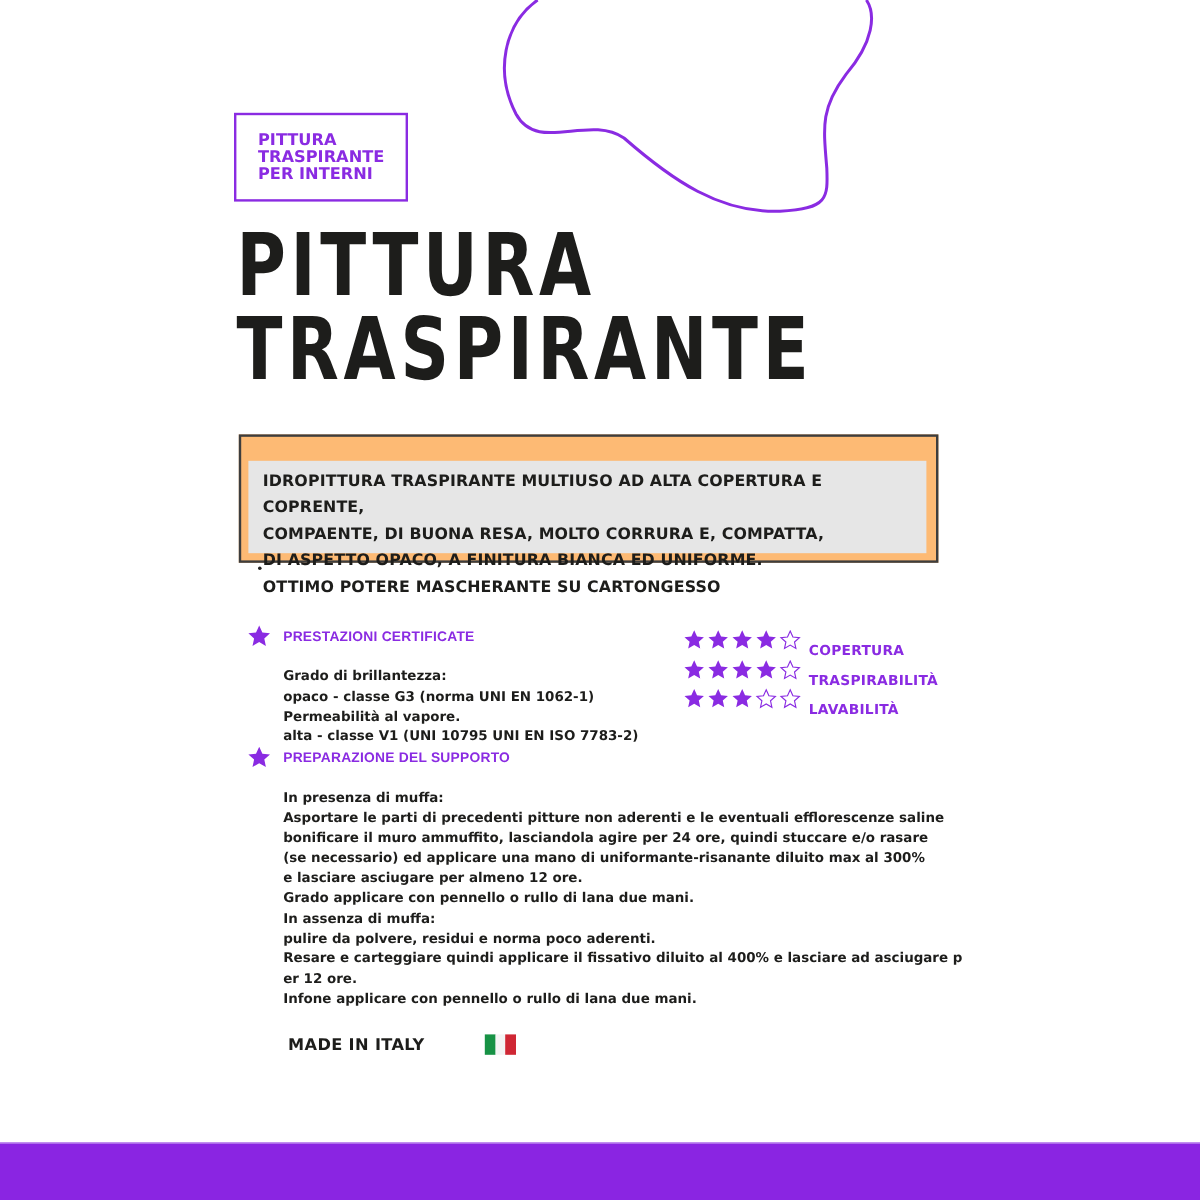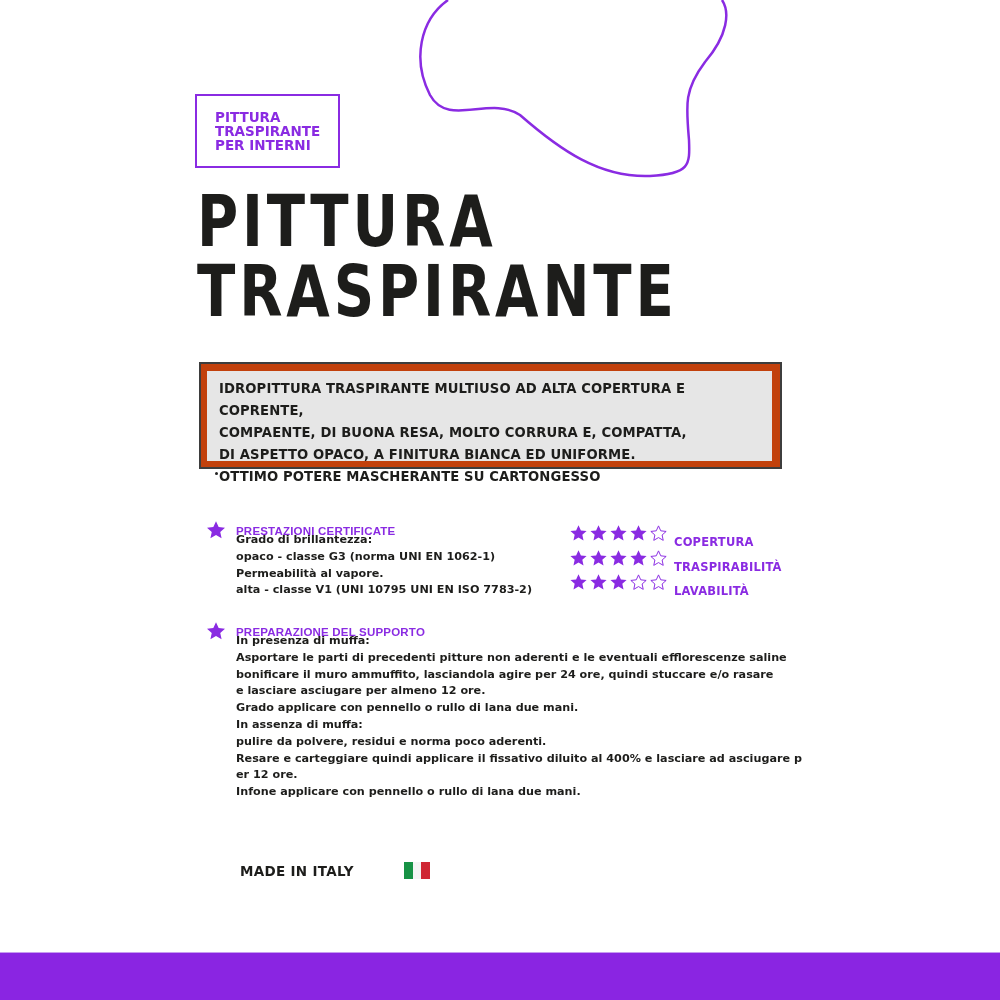--- a/index.html
+++ b/index.html
@@ -21,40 +21,40 @@
   .title {
     position: absolute; left: 197px; top: 186px;
     font-family: "DejaVu Sans", sans-serif; font-weight: bold;
     font-size: 72px; line-height: 70px; letter-spacing: 5px;
     color: #1d1d1b; transform: scaleX(0.78); transform-origin: left top;
   }
   .title span { display: block; }
 
   .desc-box {
     position: absolute; left: 199px; top: 362px; width: 583px; height: 107px;
-    border: 2px solid #3d3d3d; background: #c2410c;
-    padding: 7px 8px 6px 6px;
+    border: 2px solid #3d3d3d; background: #fdba74;
+    padding: 20px 8px 6px 6px;
   }
   .desc-inner {
     background: #e6e6e6; width: 100%; height: 100%;
     padding: 7px 0 0 12px;
   }
   .desc-inner span {
     display: block; font-family: "DejaVu Sans", sans-serif; font-weight: bold;
     font-size: 13.2px; line-height: 22px; color: #1d1d1b; letter-spacing: 0.1px;
   }
   .dot { position: absolute; left: 215px; top: 472px; width: 3px; height: 3px; background: #222; border-radius: 50%; }
 
   .section { position: absolute; }
   .section .star-head { position: absolute; left: 0; top: 0; width: 20px; height: 20px; }
   .section h3 {
     position: absolute; left: 30px; top: 5px; white-space: nowrap;
     color: #8a2be2; font-family: Liberation Sans, sans-serif; font-weight: bold; font-size: 11.5px; letter-spacing: 0.2px;
   }
-  .section .lines { position: absolute; left: 30px; top: 12px; white-space: nowrap; }
+  .section .lines { position: absolute; left: 30px; top: 36px; white-space: nowrap; }
   .section .lines span {
     display: block; font-family: "DejaVu Sans", sans-serif; font-weight: bold;
     font-size: 11.2px; line-height: 16.8px; color: #1d1d1b;
   }
 
   .ratings { position: absolute; left: 569px; top: 521px; }
   .rating-row { display: flex; align-items: center; height: 24.5px; }
   .stars { display: flex; gap: 1px; margin-right: 6px; }
   .stars svg { width: 19px; height: 18px; }
   .rating-label {
@@ -178,20 +178,21 @@
 
 <div class="section" style="left:206px; top:621px;">
   <svg class="star-head" viewBox="0 0 24 24">
     <path d="M12 1.5l3.2 7 7.6.8-5.7 5.1 1.6 7.5L12 18l-6.7 3.9 1.6-7.5L1.2 9.3l7.6-.8z" fill="#8a2be2"></path>
   </svg>
   <h3>PREPARAZIONE DEL SUPPORTO</h3>
   <div class="lines">
     <span>In presenza di muffa:</span>
     <span>Asportare le parti di precedenti pitture non aderenti e le eventuali efflorescenze saline</span>
     <span>bonificare il muro ammuffito, lasciandola agire per 24 ore, quindi stuccare e/o rasare</span>
+    <span>(se necessario) ed applicare una mano di uniformante-risanante diluito max al 300%</span>
     <span>e lasciare asciugare per almeno 12 ore.</span>
     <span>Grado applicare con pennello o rullo di lana due mani.</span>
     <span>In assenza di muffa:</span>
     <span>pulire da polvere, residui e norma poco aderenti.</span>
     <span>Resare e carteggiare quindi applicare il fissativo diluito al 400% e lasciare ad asciugare p</span>
     <span>er 12 ore.</span>
     <span>Infone applicare con pennello o rullo di lana  due mani.</span>
   </div>
 </div>
 

